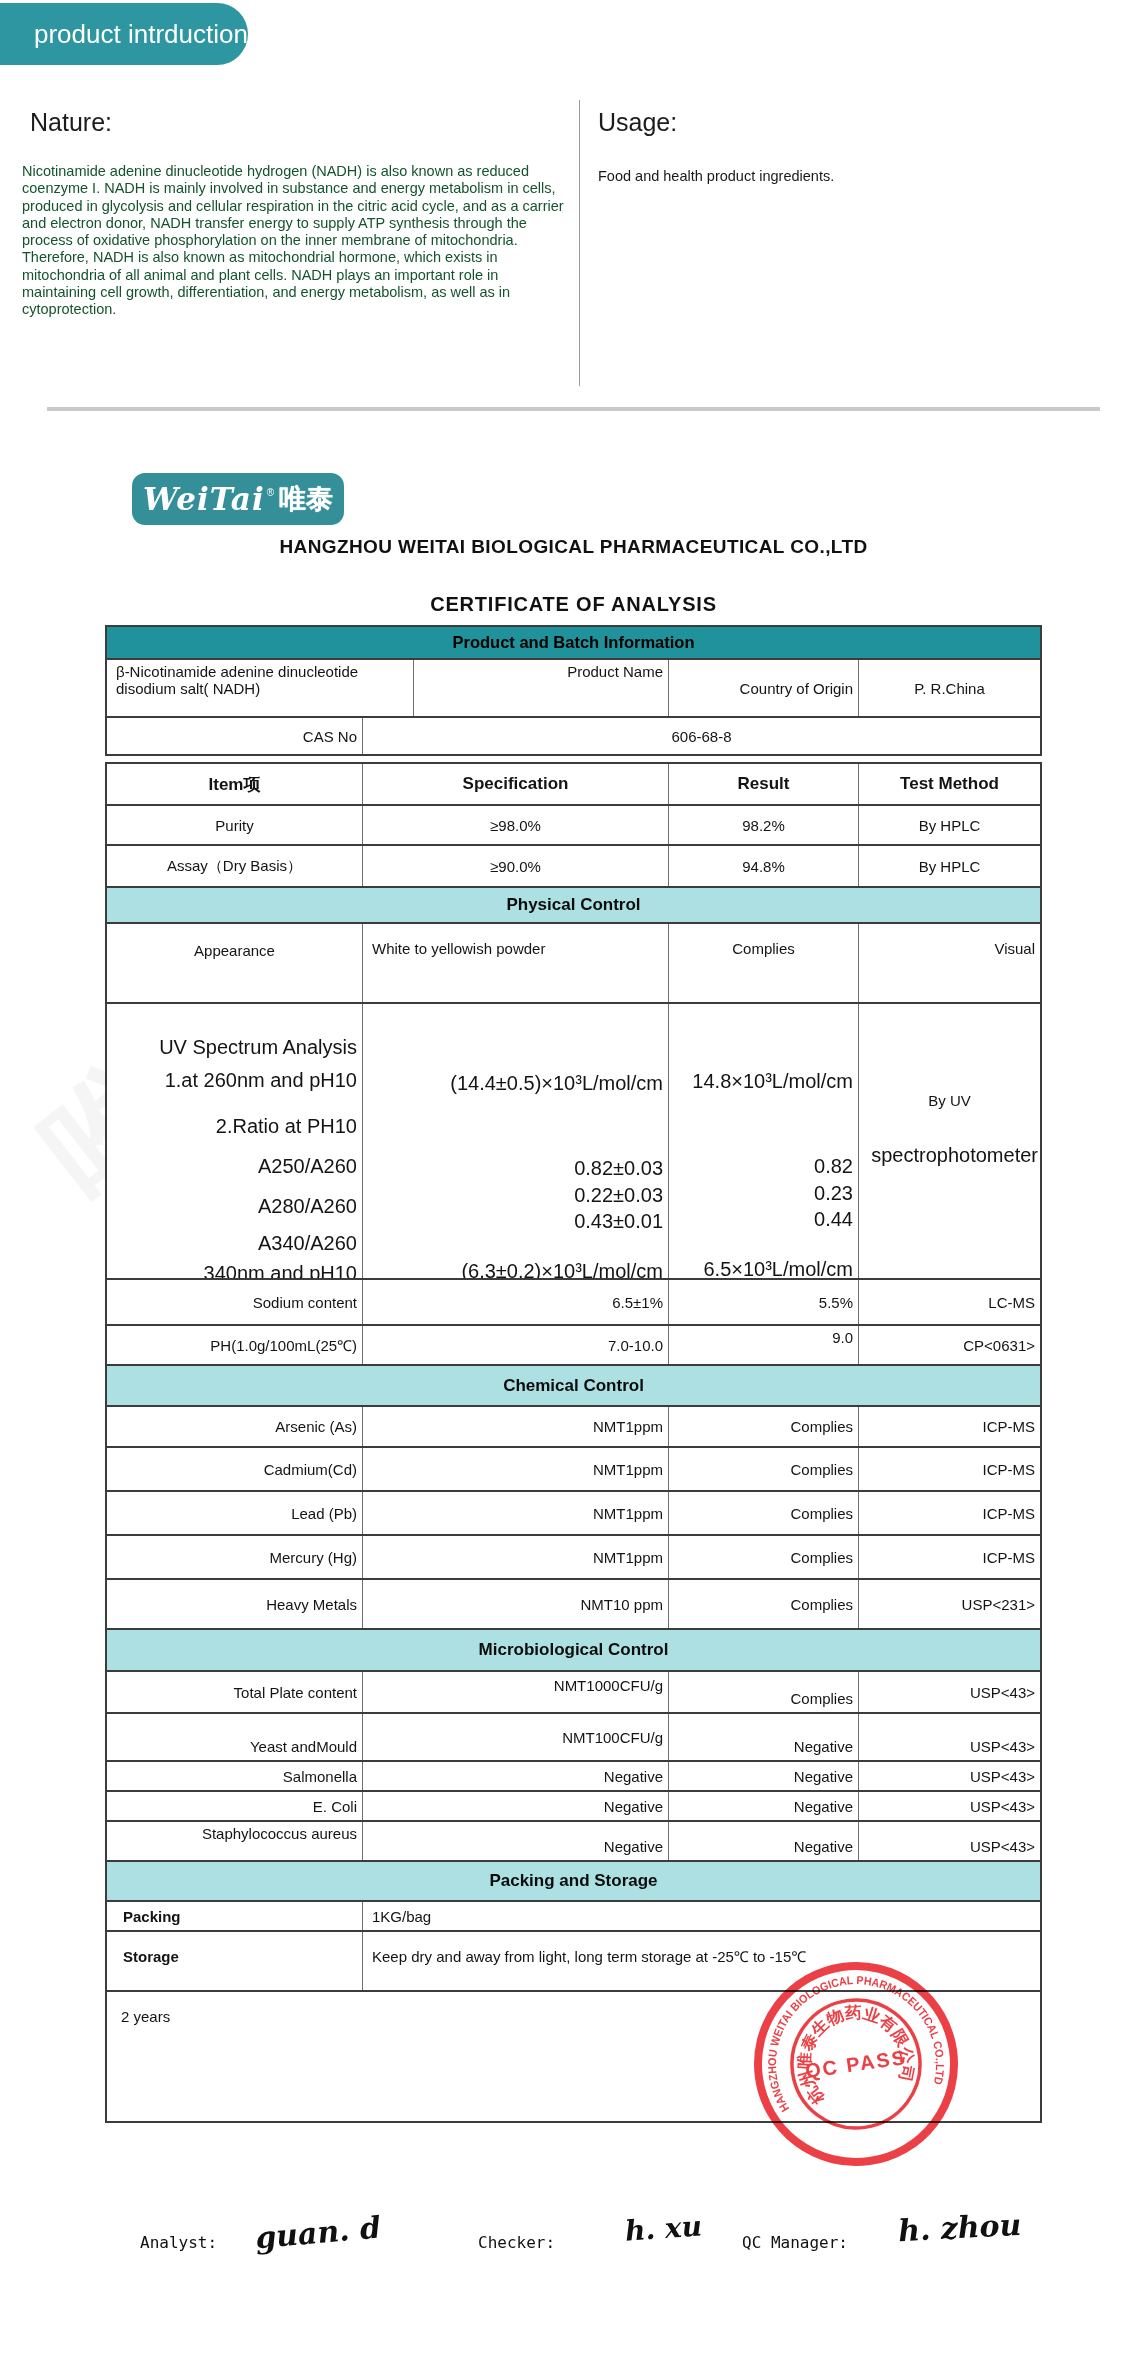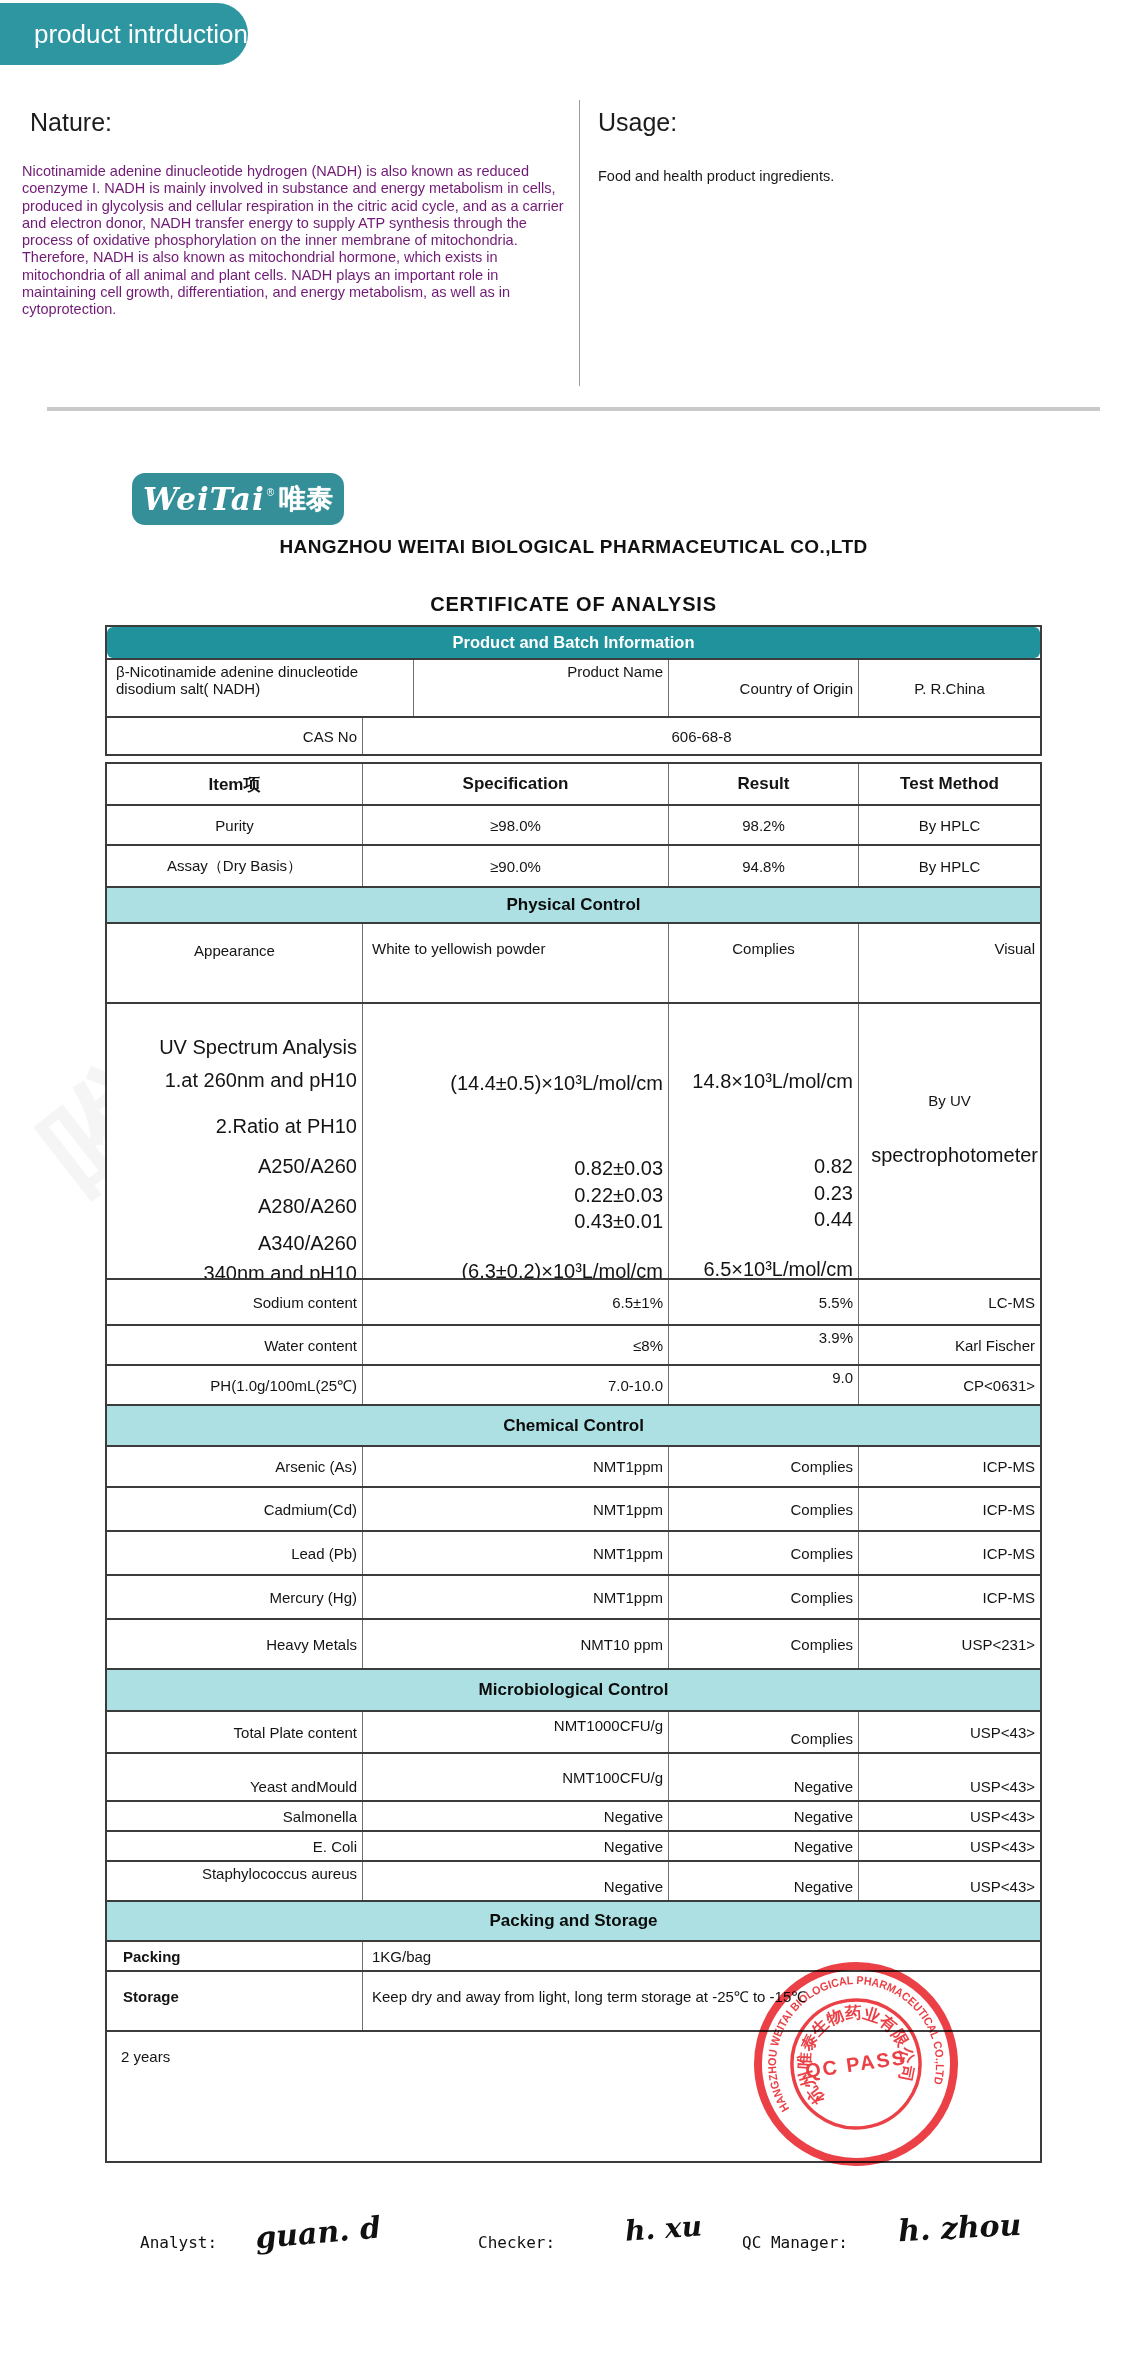--- a/index.html
+++ b/index.html
@@ -6,21 +6,21 @@
   body{font-family:"Liberation Sans", sans-serif; color:#141414;}
   #page{position:relative;width:1128px;height:2365px;background:#fff;overflow:hidden;}
 
   
   .badge{position:absolute;left:0;top:3px;width:248px;height:62px;background:#2e96a0;
          border-radius:0 31px 31px 0;color:#fff;font-size:26px;display:flex;align-items:center;
          padding-left:34px;box-sizing:border-box;}
   .h-intro{position:absolute;font-size:25px;color:#1c1c1c;}
   #nature-title{left:30px;top:108px;}
   #usage-title{left:598px;top:108px;}
-  #nature-text{position:absolute;left:22px;top:163px;width:548px;font-size:14.5px;line-height:17.3px;color:#701a75;}
+  #nature-text{position:absolute;left:22px;top:163px;width:548px;font-size:14.5px;line-height:17.3px;color:#14532d;}
   #usage-text{position:absolute;left:598px;top:168px;font-size:14.5px;color:#191919;}
   #v-divider{position:absolute;left:579px;top:100px;width:1px;height:286px;background:#9a9a9a;}
   #h-divider{position:absolute;left:47px;top:407px;width:1053px;height:4px;background:#c9c9c9;}
 
   
   .logo{position:absolute;left:132px;top:473px;width:212px;height:52px;background:#348f98;
         border-radius:13px;display:flex;align-items:center;justify-content:center;color:#fff;}
   .logo .lt{font-family:"DejaVu Serif", serif;font-style:italic;font-weight:bold;font-size:31px;letter-spacing:1px;}
   .logo .lreg{font-size:10px;vertical-align:super;margin:0 2px 14px 2px;}
   .logo .lcn{font-weight:bold;font-size:27px;margin-left:3px;text-shadow:0 0 1px #fff;}
@@ -38,21 +38,21 @@
   
   #coa{position:absolute;left:105px;top:625px;width:937px;}
   .t-row{display:flex;box-sizing:border-box;width:937px;background:#fff;
          border-left:2px solid #3c3c3c;border-right:2px solid #3c3c3c;border-top:2px solid #3c3c3c;position:relative;}
   .t-last{border-bottom:2px solid #3c3c3c;}
   .t-gap{margin-top:6px;}
   .t-cell{box-sizing:border-box;display:flex;align-items:center;font-size:15px;overflow:hidden;}
   .t-cell + .t-cell{border-left:1px solid #6f6f6f;}
   .c1{width:255px;} .c2{width:306px;} .c3{width:190px;} .c4{width:182px;} .cspan{width:678px;}
   .band{background:#ace0e3;justify-content:center;font-weight:bold;font-size:17px;color:#0c0c0c;}
-  .band-dark{background:#1f929c;color:#ffffff;font-size:16.5px;border-radius:6px;}
+  .band-dark{background:#1f929c;color:#000000;font-size:16.5px;}
   .bold{font-weight:bold;}
   .al-r{justify-content:flex-end;text-align:right;padding-right:5px;}
   .al-l{justify-content:flex-start;text-align:left;padding-left:9px;}
   .al-c{justify-content:center;text-align:center;}
   .v-top{align-items:flex-start;padding-top:3px;}
   .v-bot{align-items:flex-end;padding-bottom:5px;}
   .lh-tight{line-height:1.15;}
   .lbl-left{font-weight:bold;justify-content:flex-start;padding-left:16px;}
 
   
@@ -188,26 +188,20 @@
       </div>
     </div>
 
     <div class="t-row rh-sodium">
       <div class="t-cell c1 al-r">Sodium content</div>
       <div class="t-cell c2 al-r">6.5±1%</div>
       <div class="t-cell c3 al-r">5.5%</div>
       <div class="t-cell c4 al-r">LC-MS</div>
     </div>
 
-    <div class="t-row rh-water">
-      <div class="t-cell c1 al-r">Water content</div>
-      <div class="t-cell c2 al-r">≤8%</div>
-      <div class="t-cell c3 al-r v-top">3.9%</div>
-      <div class="t-cell c4 al-r">Karl Fischer</div>
-    </div>
 
     <div class="t-row rh-ph">
       <div class="t-cell c1 al-r">PH(1.0g/100mL(25℃)</div>
       <div class="t-cell c2 al-r">7.0-10.0</div>
       <div class="t-cell c3 al-r v-top">9.0</div>
       <div class="t-cell c4 al-r">CP&lt;0631&gt;</div>
     </div>
 
     <div class="t-row rh-chem">
       <div class="t-cell band" style="width:933px;">Chemical Control</div>

